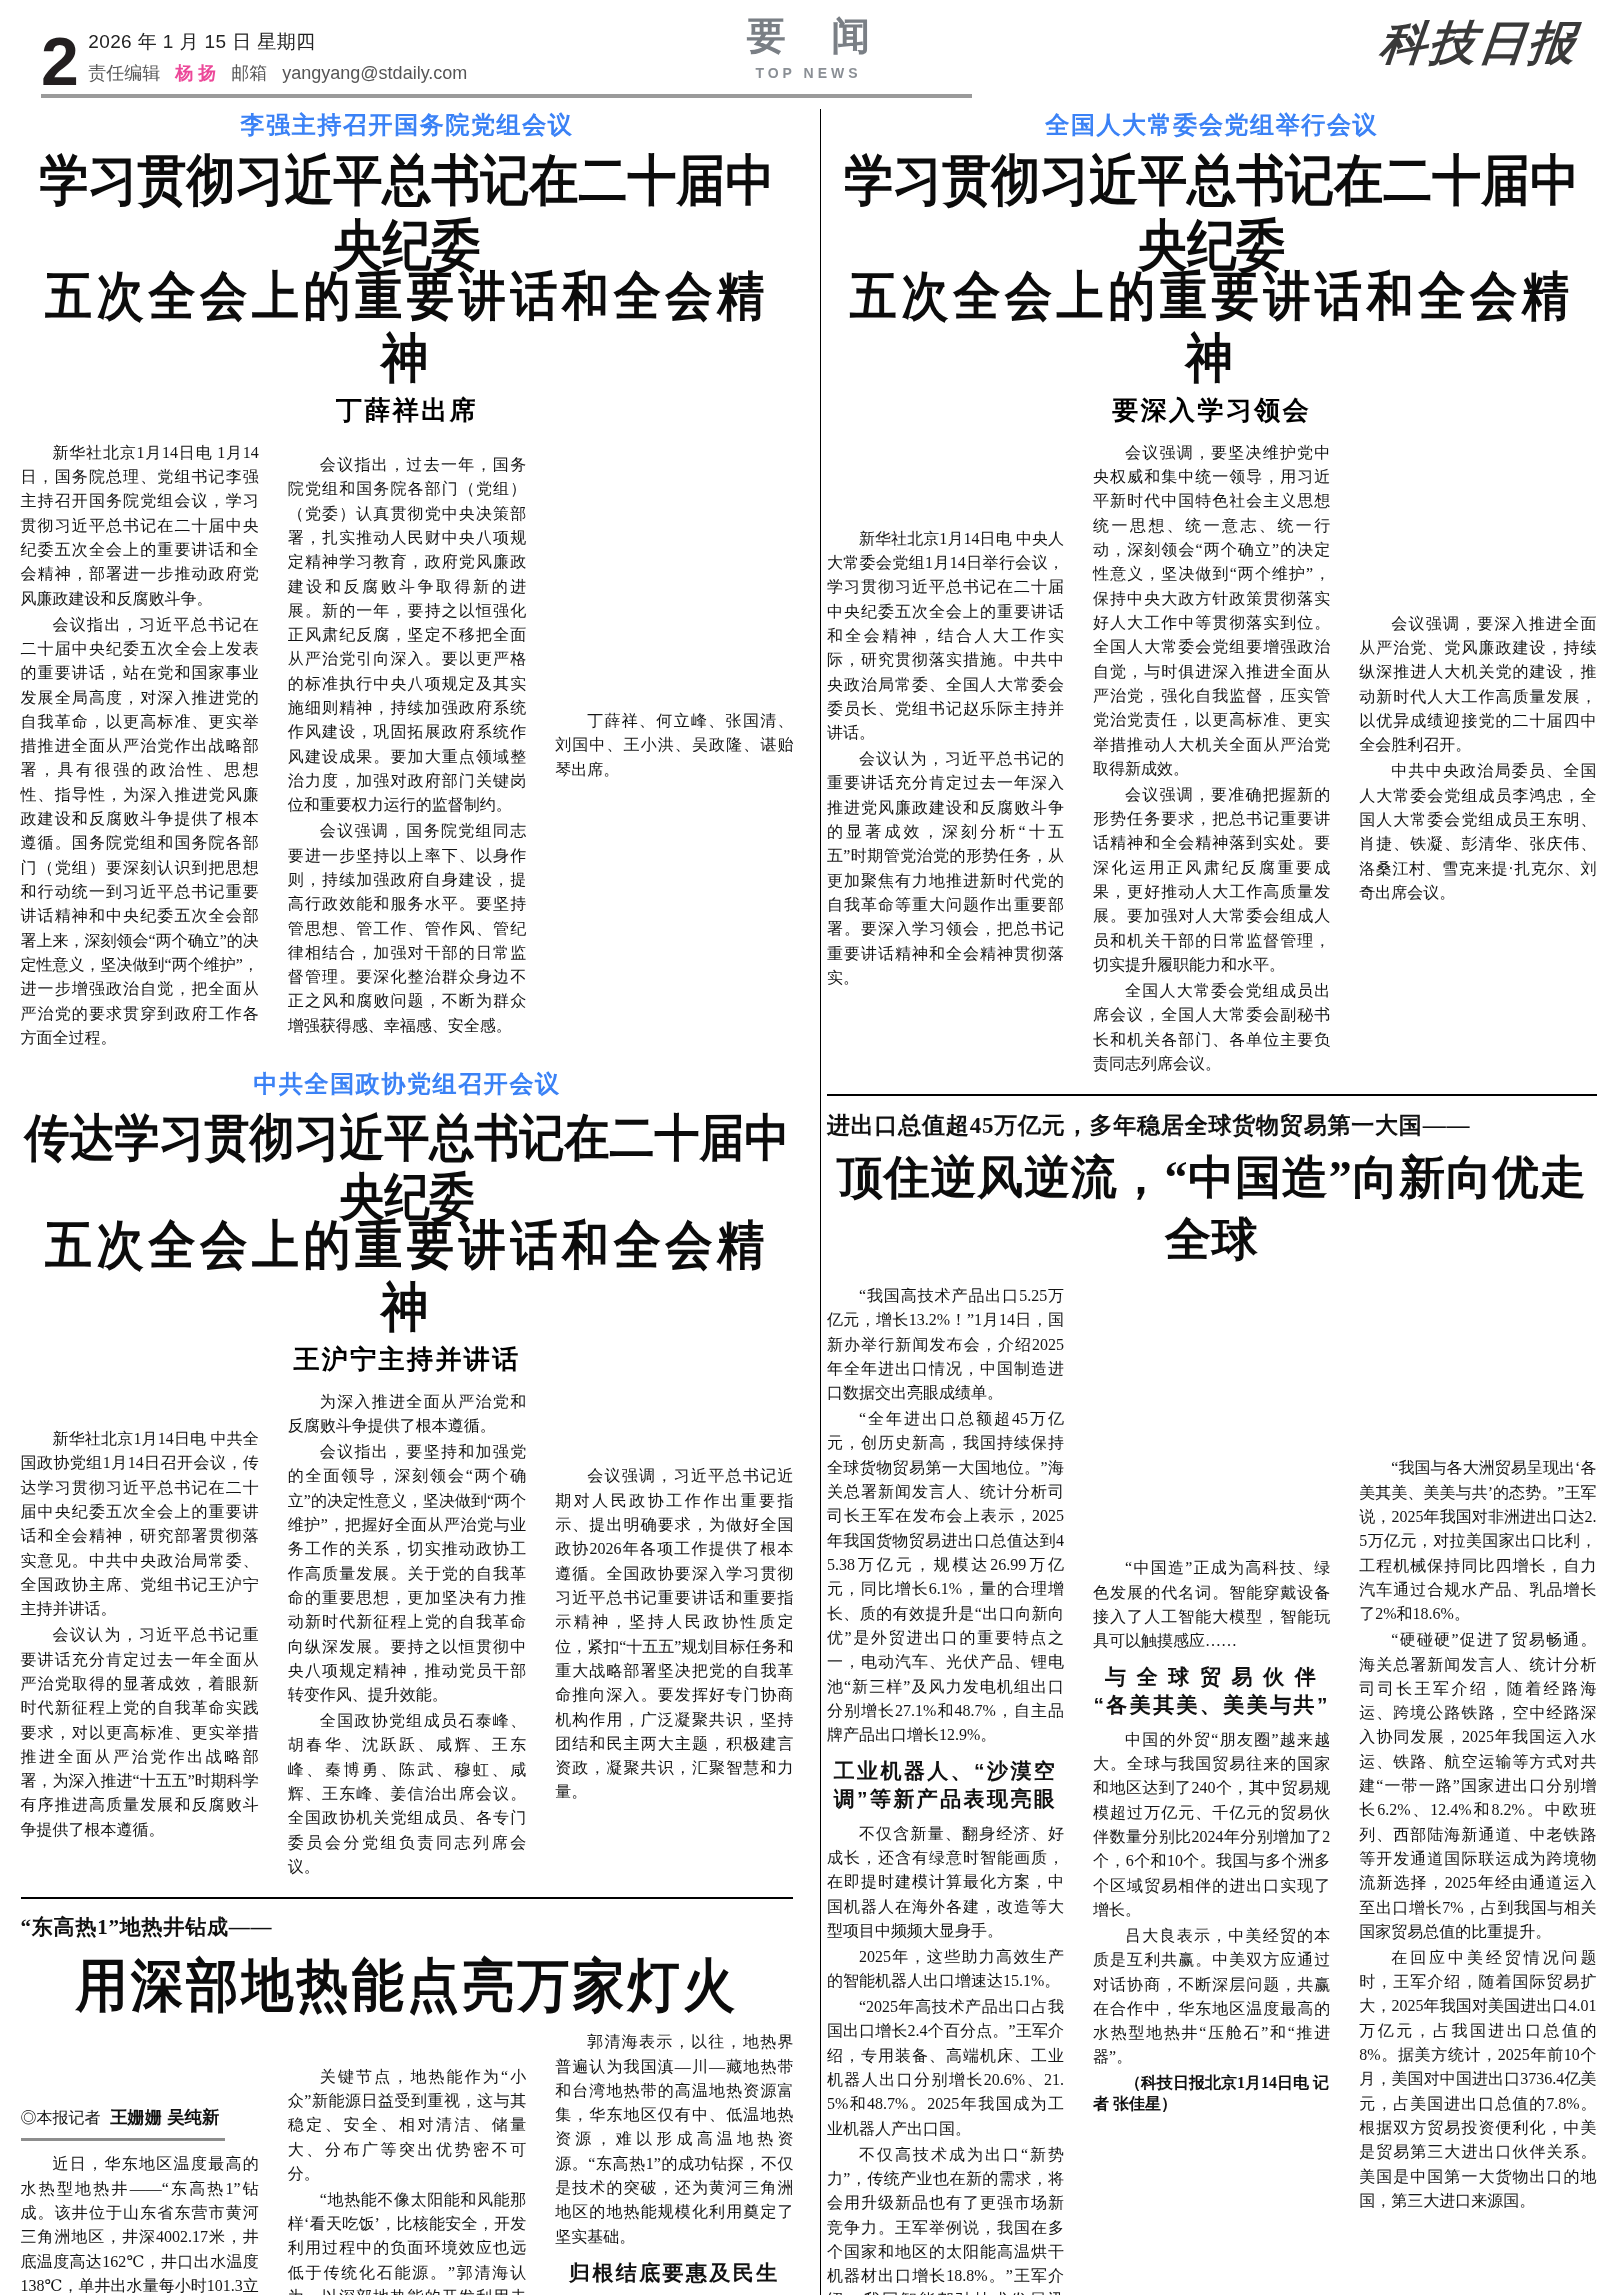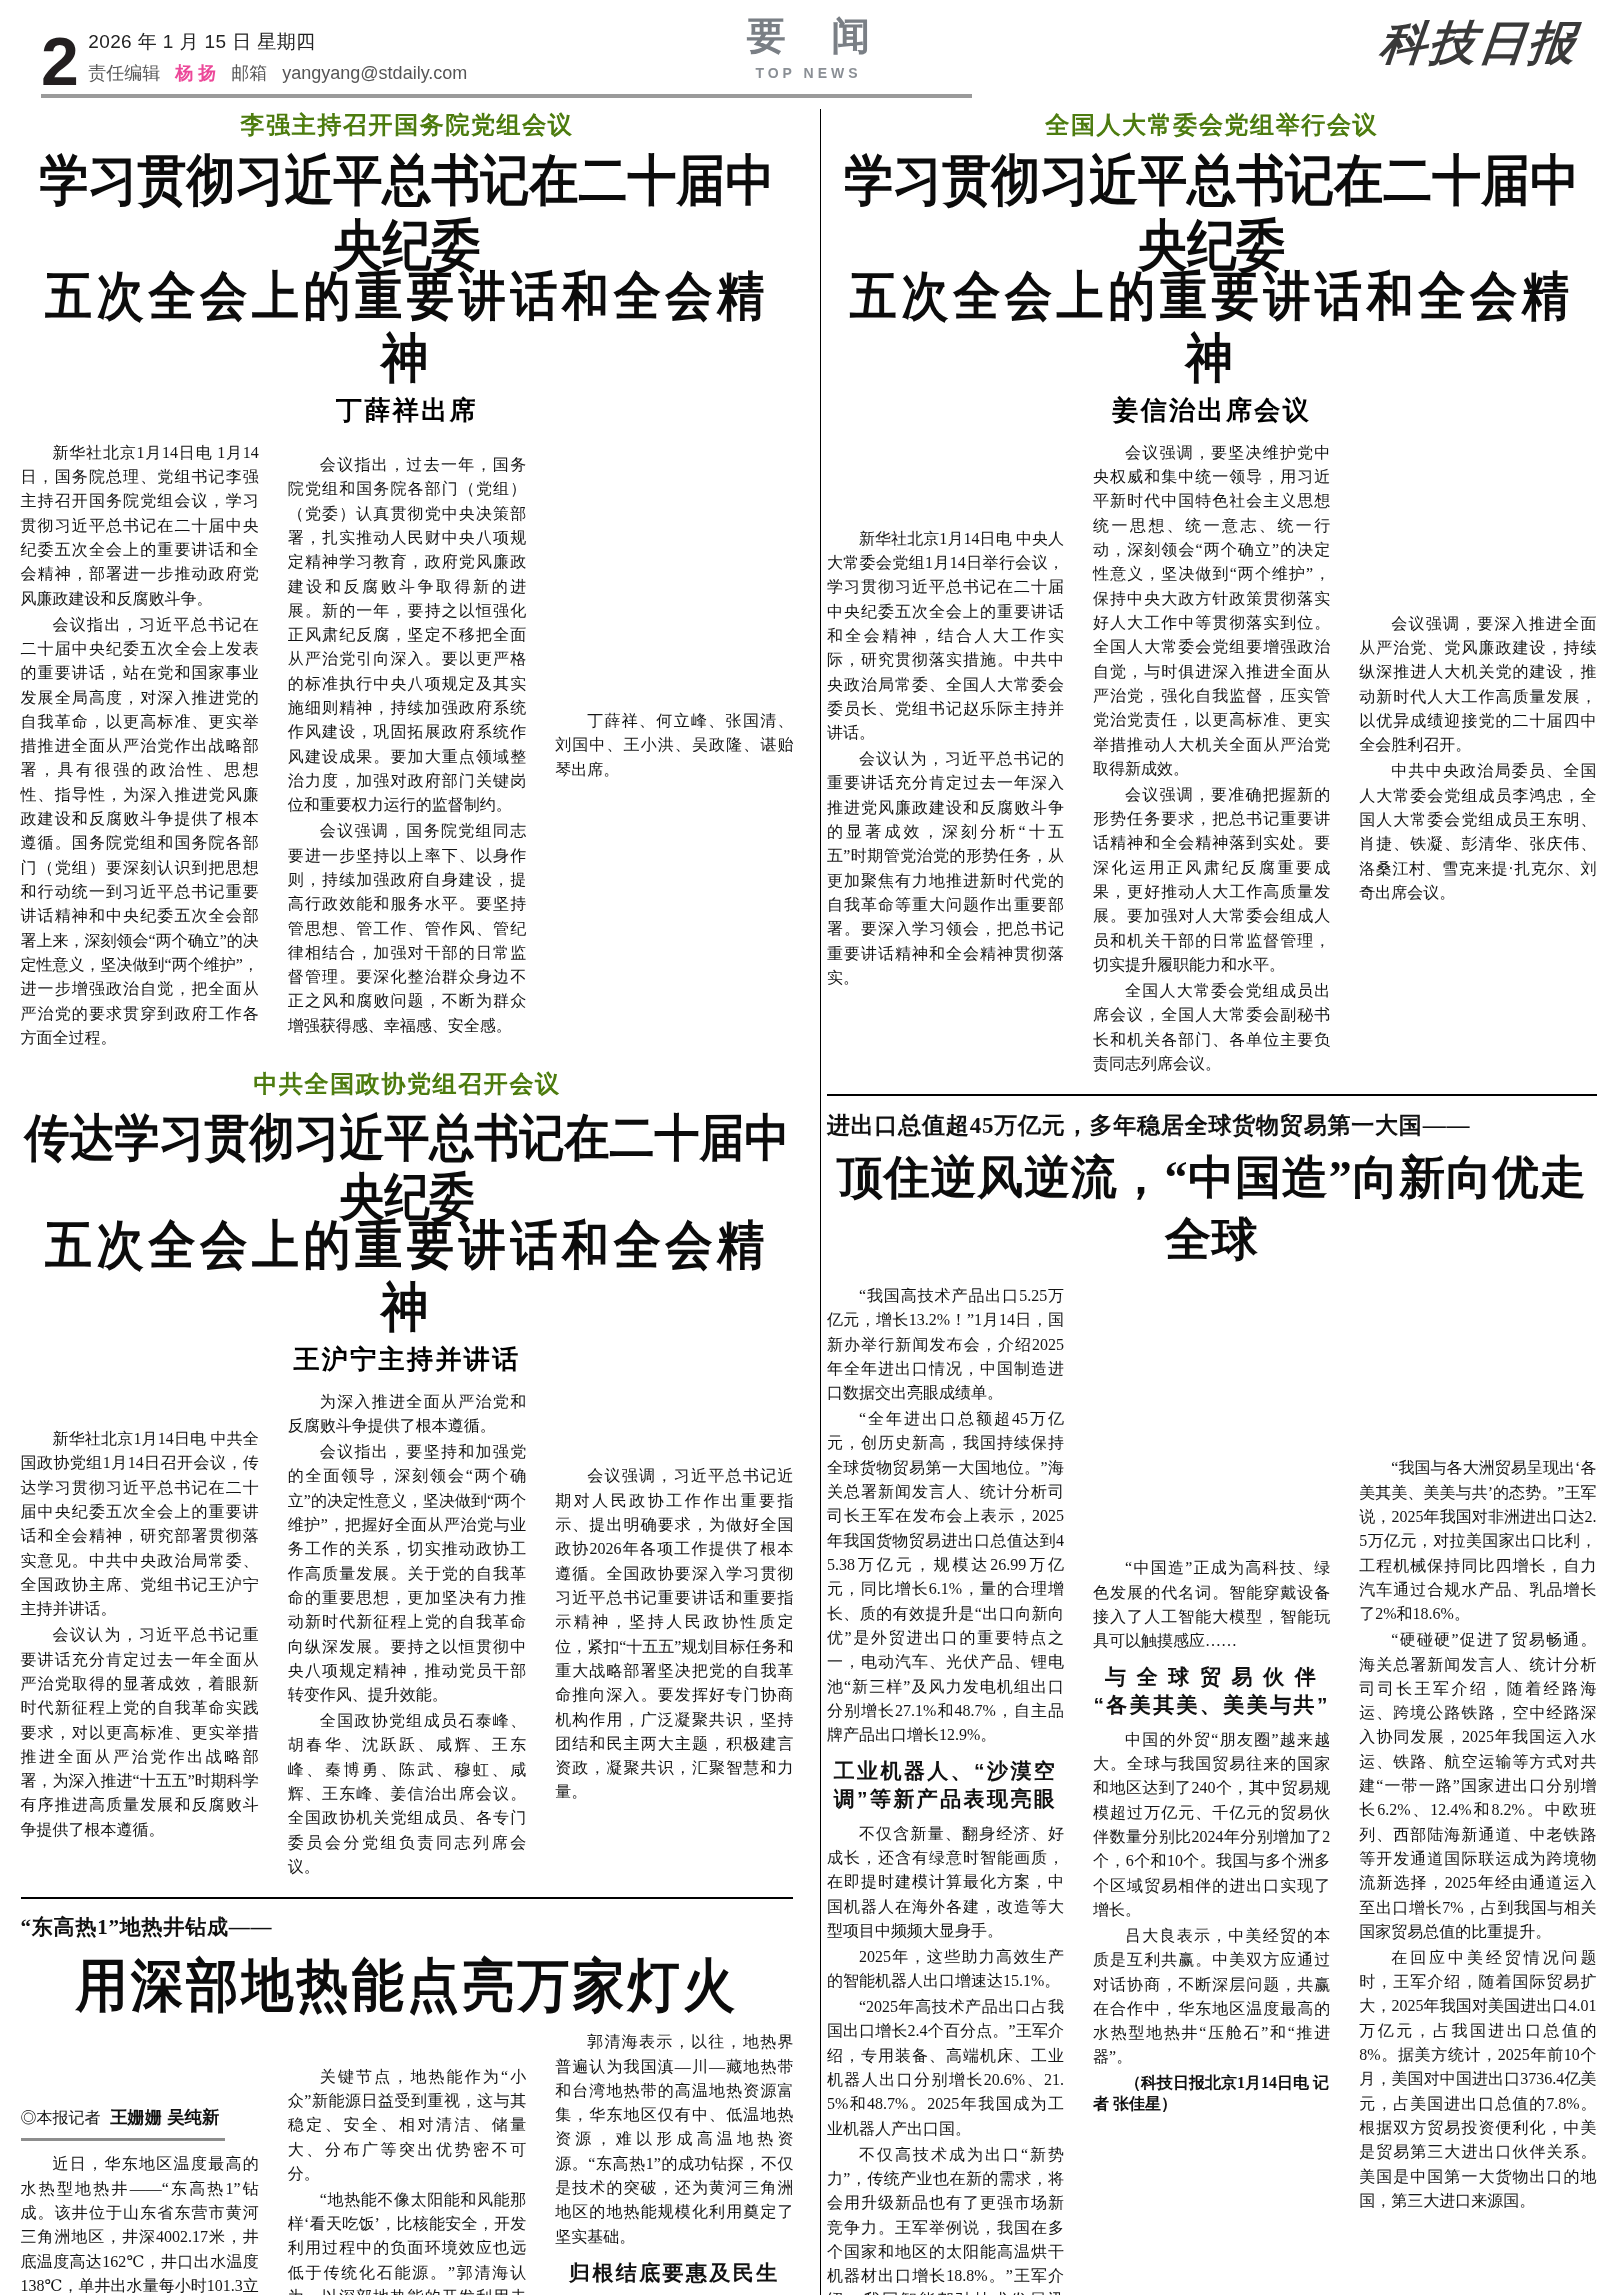--- a/index.html
+++ b/index.html
@@ -59,21 +59,21 @@
   .col-left { width: 799px; padding-right: 16px; }
   .col-right { width: 797px; padding-left: 17.4px; }
   .vdivider {
     position:absolute; left: 799px; top: 0; bottom: 0; width: 0.8px; background:#000;
   }
 
   
   .shoulder {
     text-align:center;
     font-family: "Liberation Serif", serif;
-    font-weight: 700; font-size: 24px; letter-spacing: 1.6px; color:#4d7c0f;
+    font-weight: 700; font-size: 24px; letter-spacing: 1.6px; color:#3b82f6;
     margin-bottom: 8px;
   }
   .shoulder-left {
     text-align:left;
     font-family: "Liberation Serif", serif;
     font-weight:700; font-size: 21px; letter-spacing: 0.8px; color:#111;
     margin-bottom: 6.3px;
   }
   .mainhead {
     text-align:center;
@@ -236,21 +236,21 @@
         </div>
       </div>
     </div>
 
     <div class="col-right">
 
       <div>
         <div class="shoulder">全国人大常委会党组举行会议</div>
         <div class="mainhead">学习贯彻习近平总书记在二十届中央纪委</div>
         <div class="mainhead l2">五次全会上的重要讲话和全会精神</div>
-        <div class="subhead">姜信治出席会议</div>
+        <div class="subhead">要深入学习领会</div>
 
         <div class="cols3">
           <div>
             <p class="body">新华社北京1月14日电  中央人大常委会党组1月14日举行会议，学习贯彻习近平总书记在二十届中央纪委五次全会上的重要讲话和全会精神，结合人大工作实际，研究贯彻落实措施。中共中央政治局常委、全国人大常委会委员长、党组书记赵乐际主持并讲话。</p>
             <p class="body">会议认为，习近平总书记的重要讲话充分肯定过去一年深入推进党风廉政建设和反腐败斗争的显著成效，深刻分析“十五五”时期管党治党的形势任务，从更加聚焦有力地推进新时代党的自我革命等重大问题作出重要部署。要深入学习领会，把总书记重要讲话精神和全会精神贯彻落实。</p>
           </div>
           <div>
             <p class="body">会议强调，要坚决维护党中央权威和集中统一领导，用习近平新时代中国特色社会主义思想统一思想、统一意志、统一行动，深刻领会“两个确立”的决定性意义，坚决做到“两个维护”，保持中央大政方针政策贯彻落实好人大工作中等贯彻落实到位。全国人大常委会党组要增强政治自觉，与时俱进深入推进全面从严治党，强化自我监督，压实管党治党责任，以更高标准、更实举措推动人大机关全面从严治党取得新成效。</p>
             <p class="body">会议强调，要准确把握新的形势任务要求，把总书记重要讲话精神和全会精神落到实处。要深化运用正风肃纪反腐重要成果，更好推动人大工作高质量发展。要加强对人大常委会组成人员和机关干部的日常监督管理，切实提升履职能力和水平。</p>
             <p class="body">全国人大常委会党组成员出席会议，全国人大常委会副秘书长和机关各部门、各单位主要负责同志列席会议。</p>

